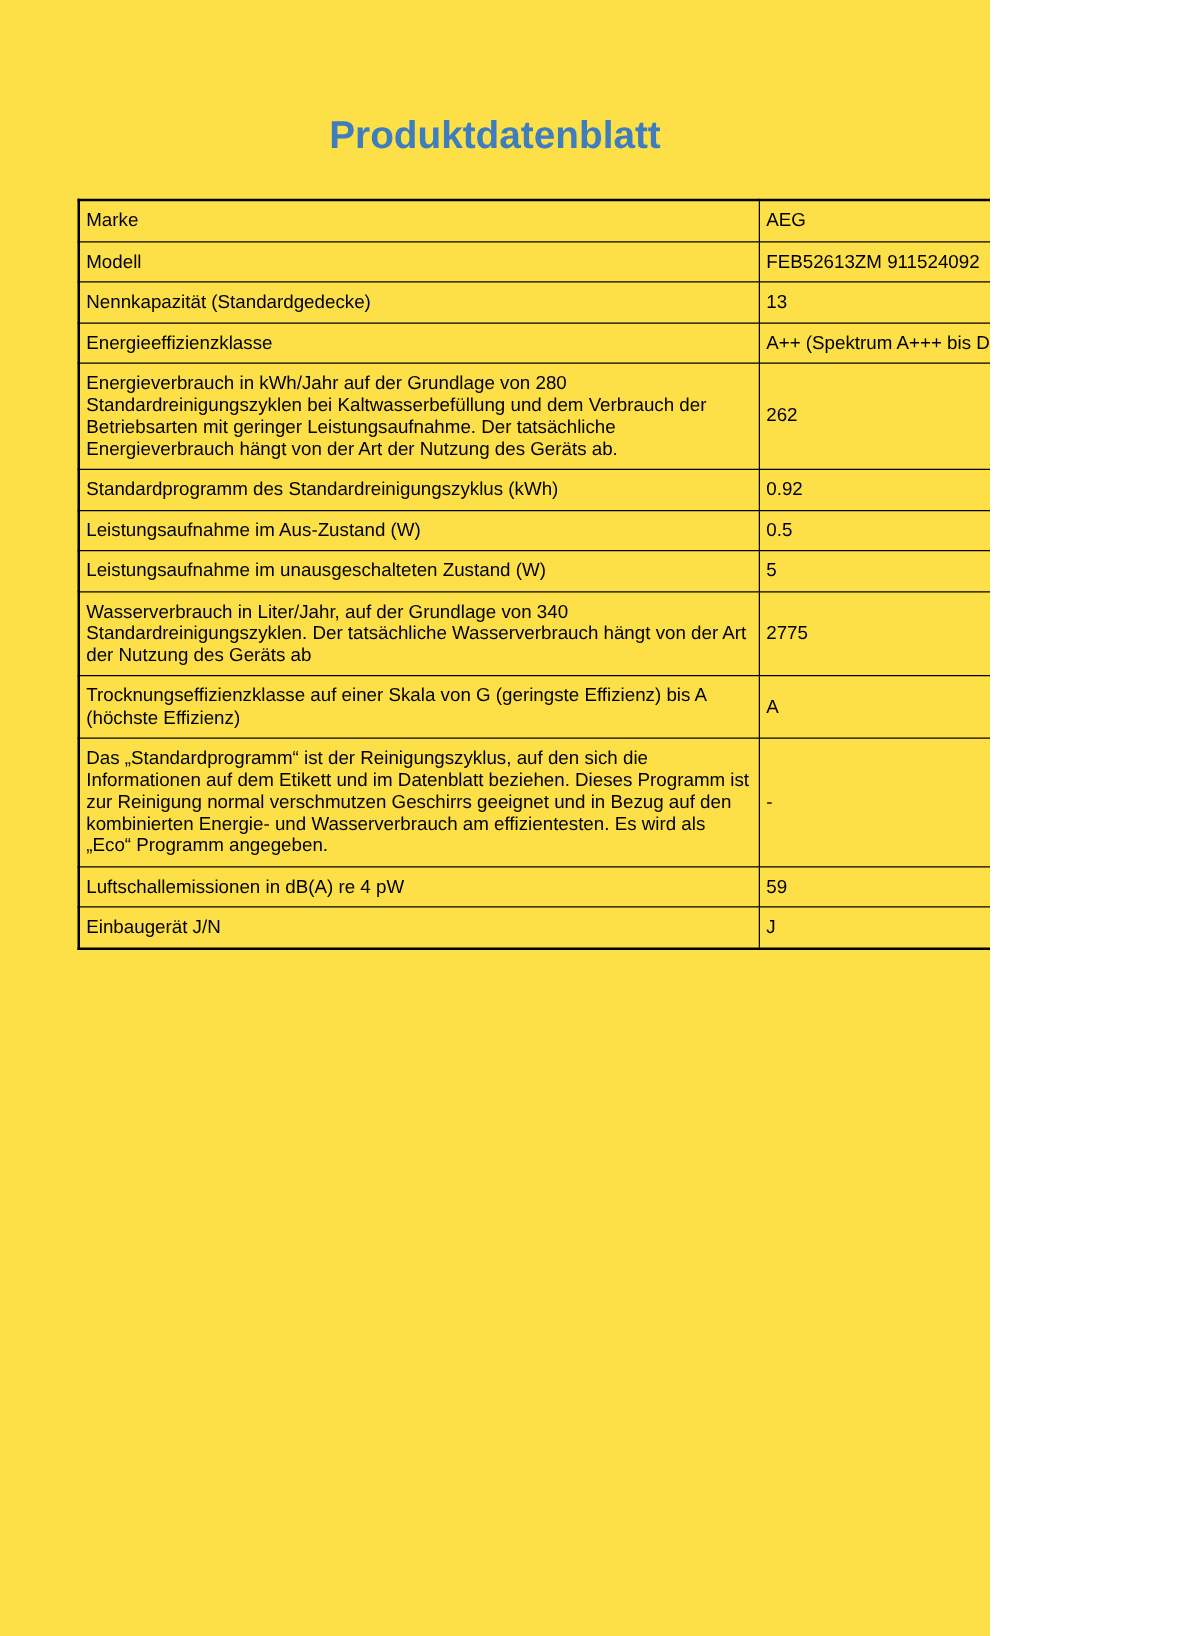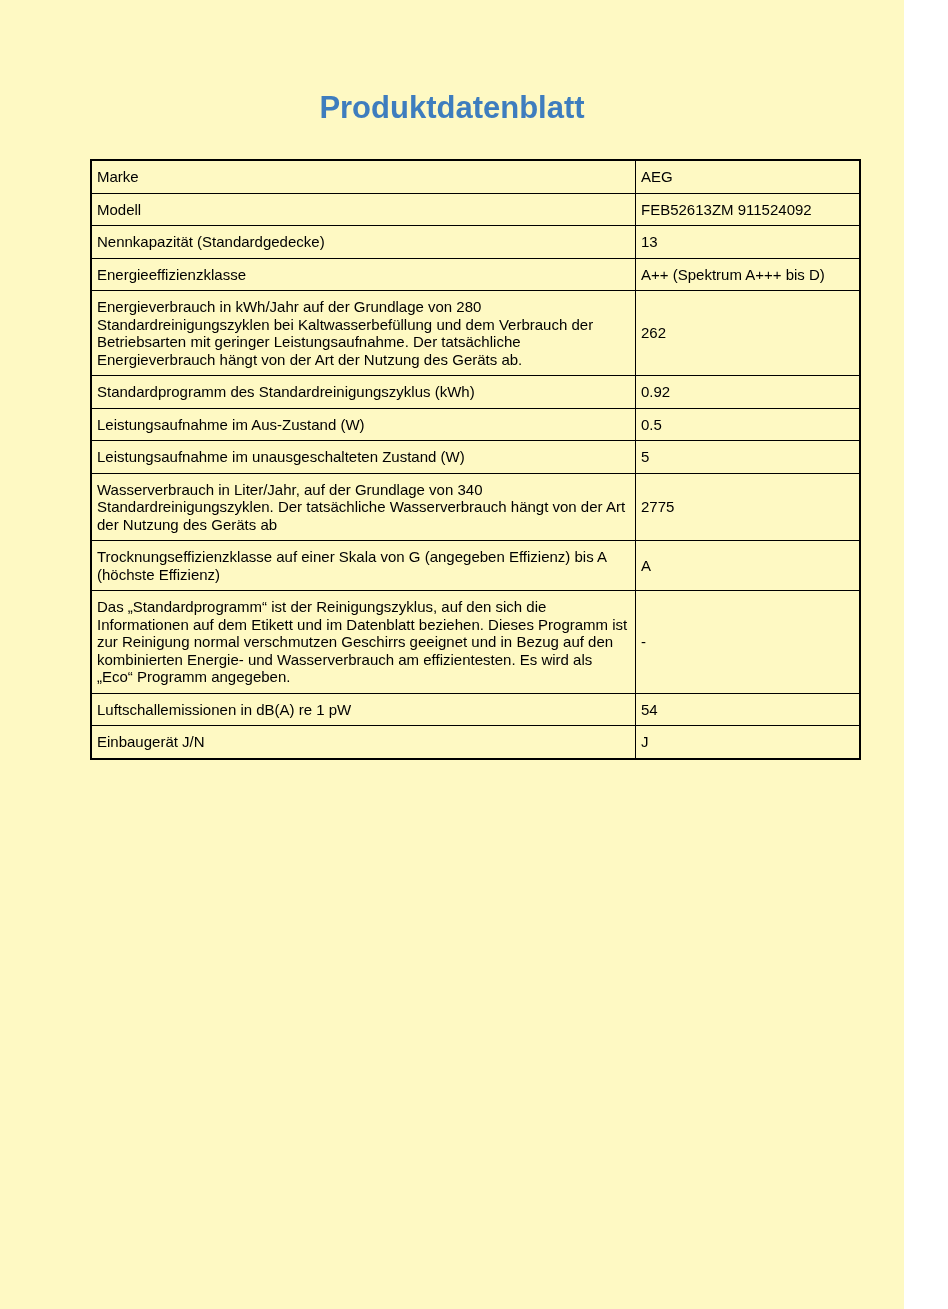--- a/index.html
+++ b/index.html
@@ -4,36 +4,36 @@
 <style>
   html, body {
     margin: 0;
     padding: 0;
     background: #ffffff;
     font-family: "Liberation Sans", "DejaVu Sans", sans-serif;
     color: #000000;
   }
   .page {
     position: relative;
-    width: 904px;
+    width: 792px;
     height: 1309px;
-    background: #fef9c3;
+    background: #fde047;
     overflow: hidden;
   }
   .page-title {
     margin: 0;
     padding-top: 88px;
     text-align: center;
     font-size: 31px;
     line-height: 40px;
     font-weight: bold;
     letter-spacing: 0px;
   }
   table.datasheet {
-    margin-left: 90px;
+    margin-left: 62px;
     margin-top: 31px;
     width: 756px;
     border-collapse: collapse;
     table-layout: fixed;
     border: 2px solid #000000;
   }
   table.datasheet td {
     border: 1px solid #000000;
     font-size: 15px;
     line-height: 17.5px;
@@ -83,30 +83,30 @@
       </tr>
       <tr>
         <td class="label-cell">Leistungsaufnahme im unausgeschalteten Zustand (W)</td>
         <td class="value-cell">5</td>
       </tr>
       <tr>
         <td class="label-cell">Wasserverbrauch in Liter/Jahr, auf der Grundlage von 340 Standardreinigungszyklen. Der tatsächliche Wasserverbrauch hängt von der Art der Nutzung des Geräts ab</td>
         <td class="value-cell">2775</td>
       </tr>
       <tr>
-        <td class="label-cell">Trocknungseffizienzklasse auf einer Skala von G (angegeben Effizienz) bis A (höchste Effizienz)</td>
+        <td class="label-cell">Trocknungseffizienzklasse auf einer Skala von G (geringste Effizienz) bis A (höchste Effizienz)</td>
         <td class="value-cell">A</td>
       </tr>
       <tr>
         <td class="label-cell">Das „Standardprogramm“ ist der Reinigungszyklus, auf den sich die Informationen auf dem Etikett und im Datenblatt beziehen. Dieses Programm ist zur Reinigung normal verschmutzen Geschirrs geeignet und in Bezug auf den kombinierten Energie- und Wasserverbrauch am effizientesten.  Es wird als „Eco“ Programm angegeben.</td>
         <td class="value-cell">-</td>
       </tr>
       <tr>
-        <td class="label-cell">Luftschallemissionen in dB(A) re 1 pW</td>
-        <td class="value-cell">54</td>
+        <td class="label-cell">Luftschallemissionen in dB(A) re 4 pW</td>
+        <td class="value-cell">59</td>
       </tr>
       <tr>
         <td class="label-cell">Einbaugerät J/N</td>
         <td class="value-cell">J</td>
       </tr>
     </tbody>
   </table>
 
 </div>
 

